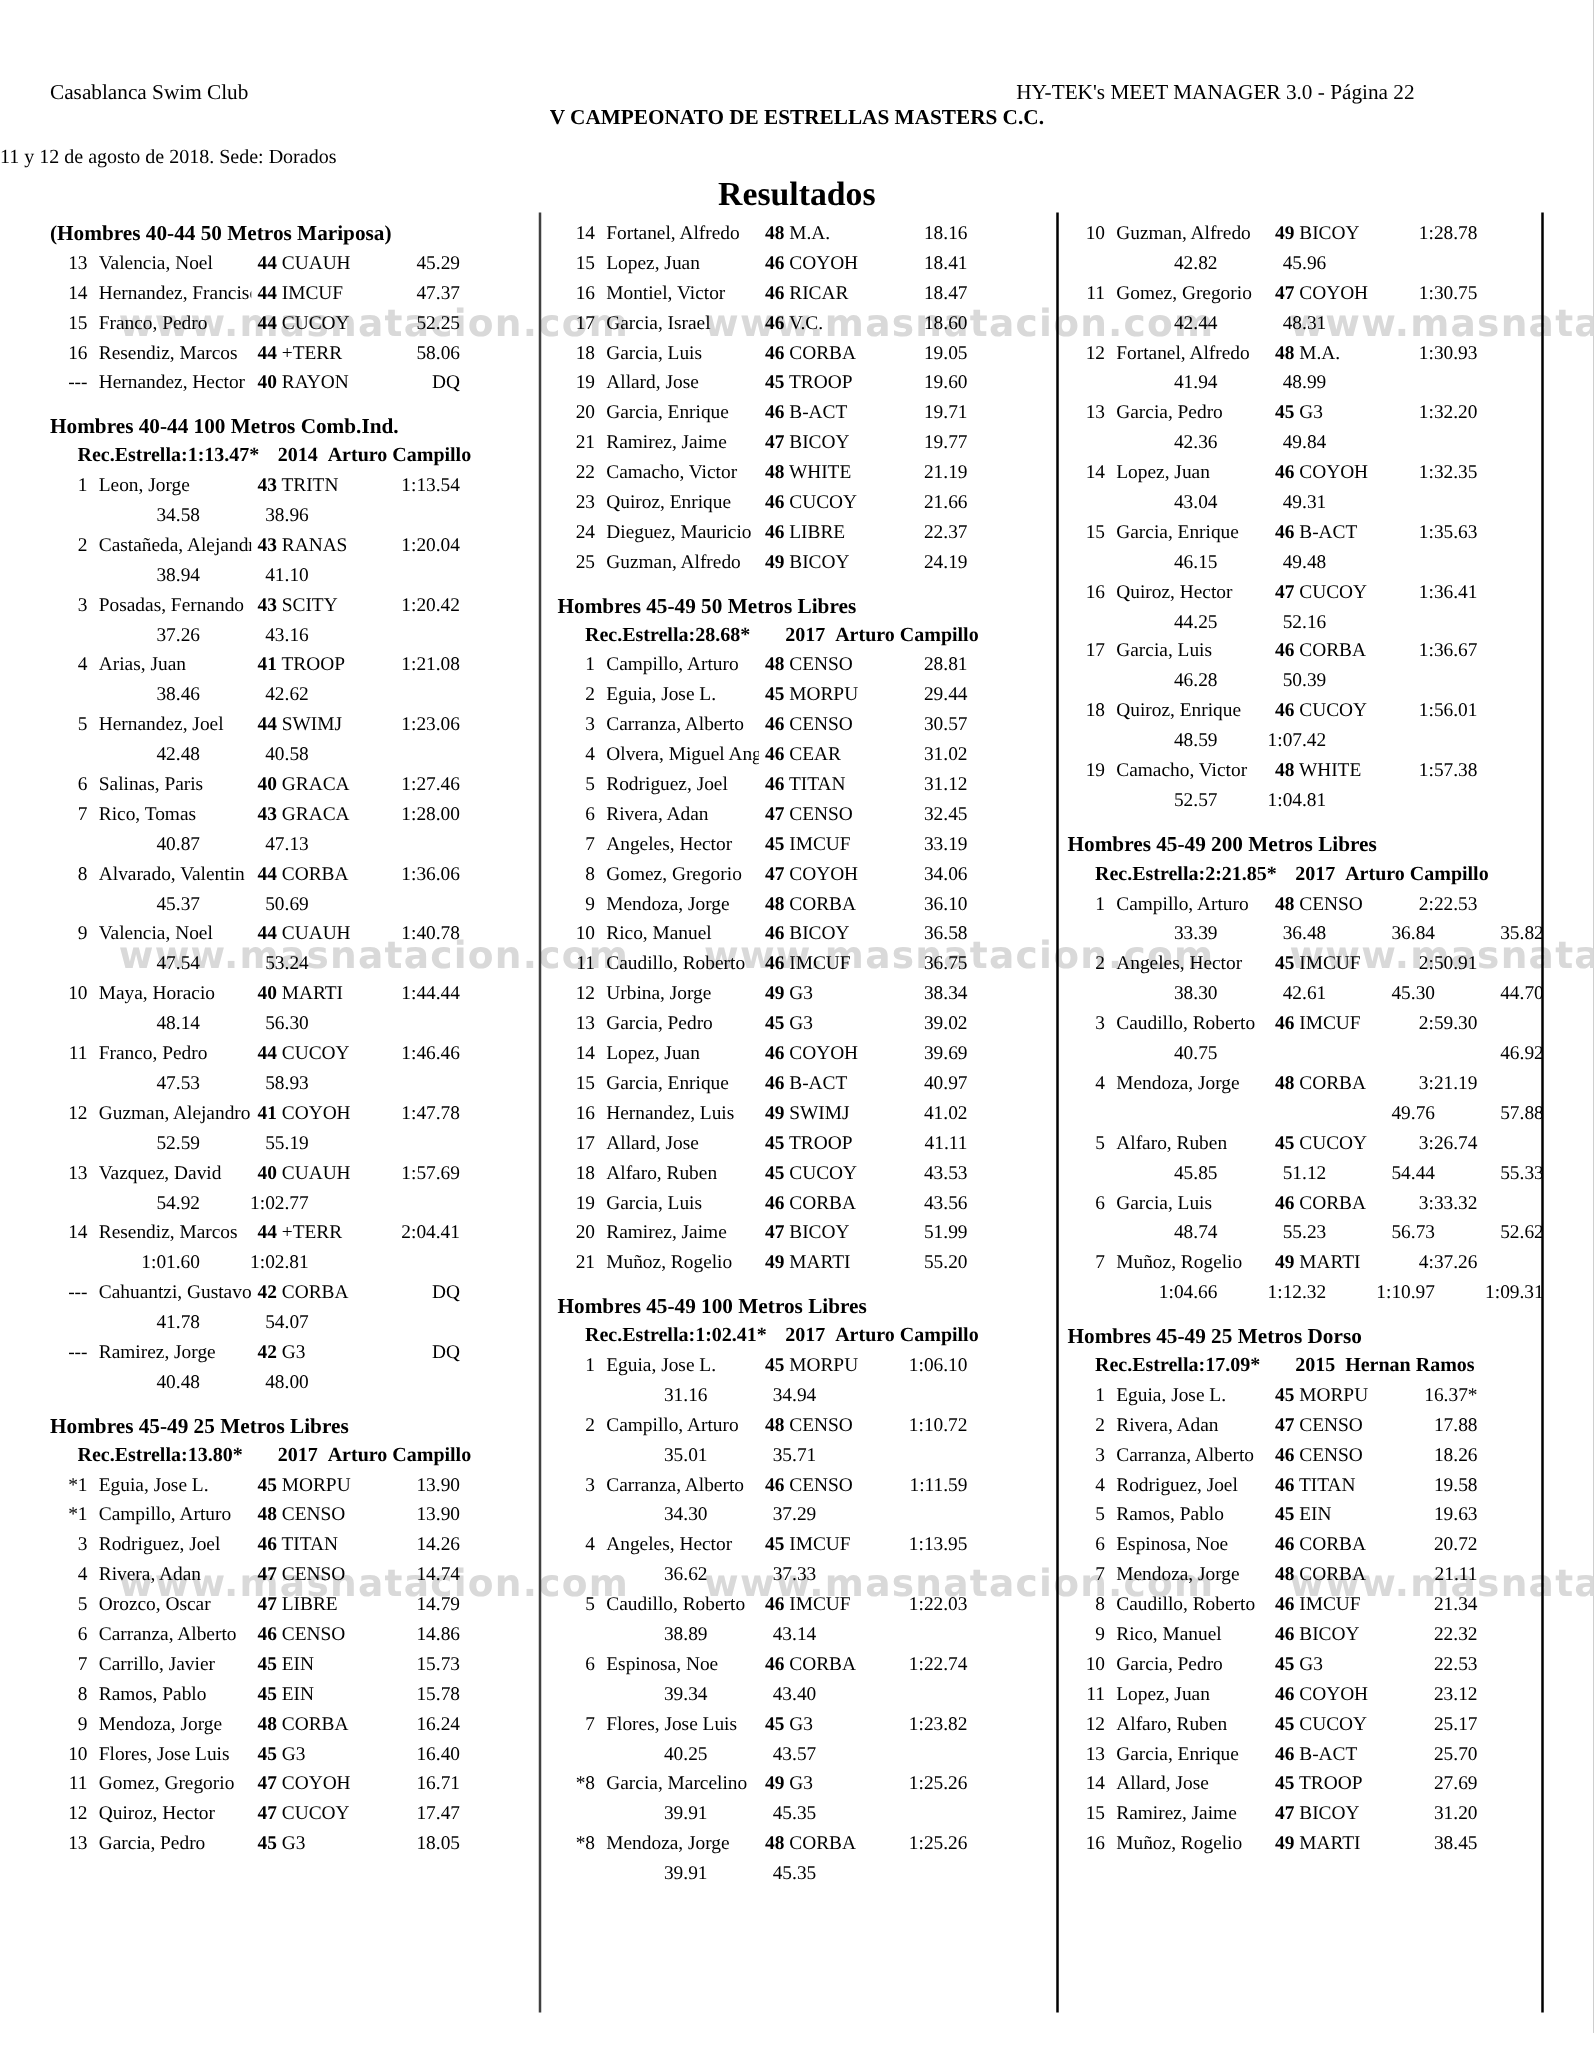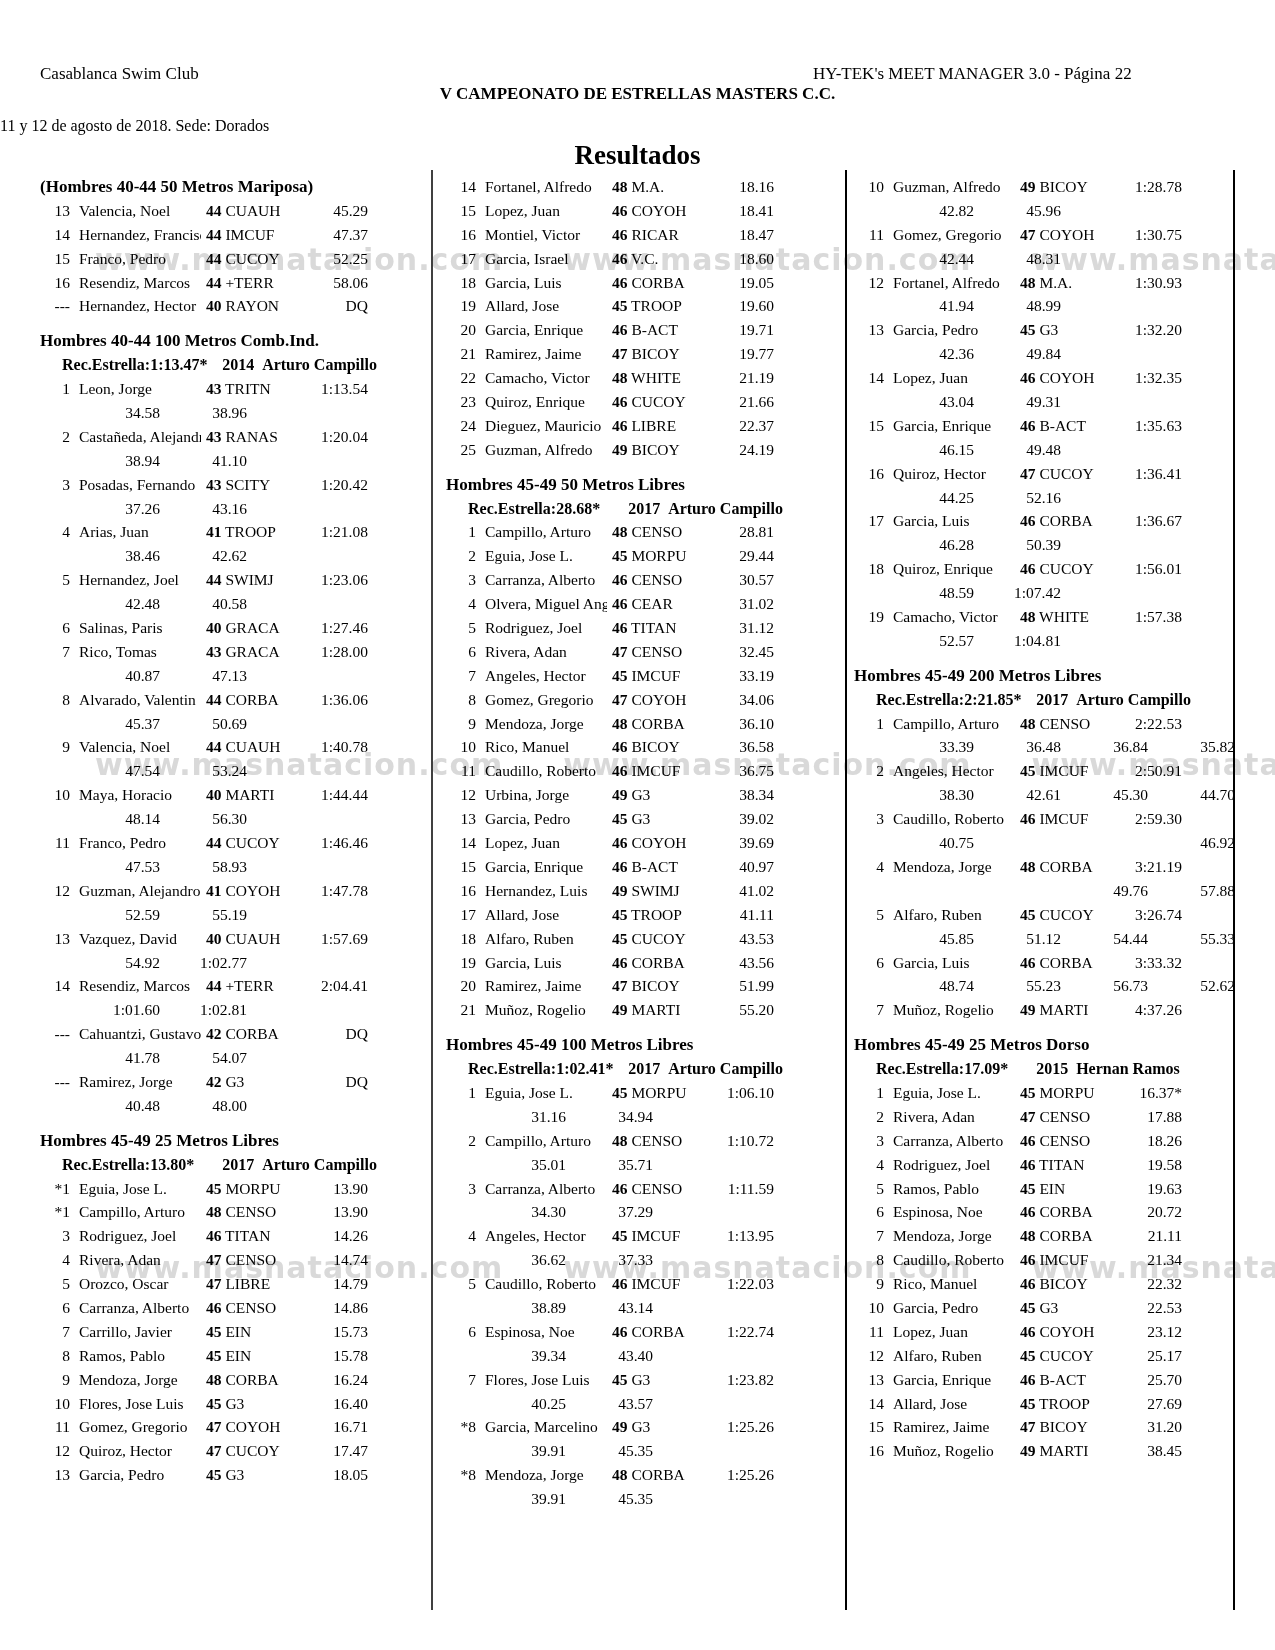--- a/index.html
+++ b/index.html
@@ -916,20 +916,26 @@
             <span class="s">55.23</span>
             <span class="s">56.73</span>
             <span class="s">52.62</span>
           </div>
           <div class="line row">
             <span class="place">7</span>
             <span class="name">Muñoz, Rogelio</span>
             <span class="ageteam"><span class="age">49</span> <span class="team">MARTI</span></span>
             <span class="time">4:37.26</span>
           </div>
+          <div class="line splits">
+            <span class="s">1:04.66</span>
+            <span class="s">1:12.32</span>
+            <span class="s">1:10.97</span>
+            <span class="s">1:09.31</span>
+          </div>
         </div>
         <div class="event-block">
           <div class="line event-title">Hombres 45-49 25 Metros Dorso</div>
           <div class="line rec-row">
             <span class="rec-label">Rec.Estrella:</span>
             <span class="rec-time">17.09*</span>
             <span class="rec-year">2015</span>
             <span class="rec-holder">Hernan Ramos</span>
           </div>
           <div class="line row">

